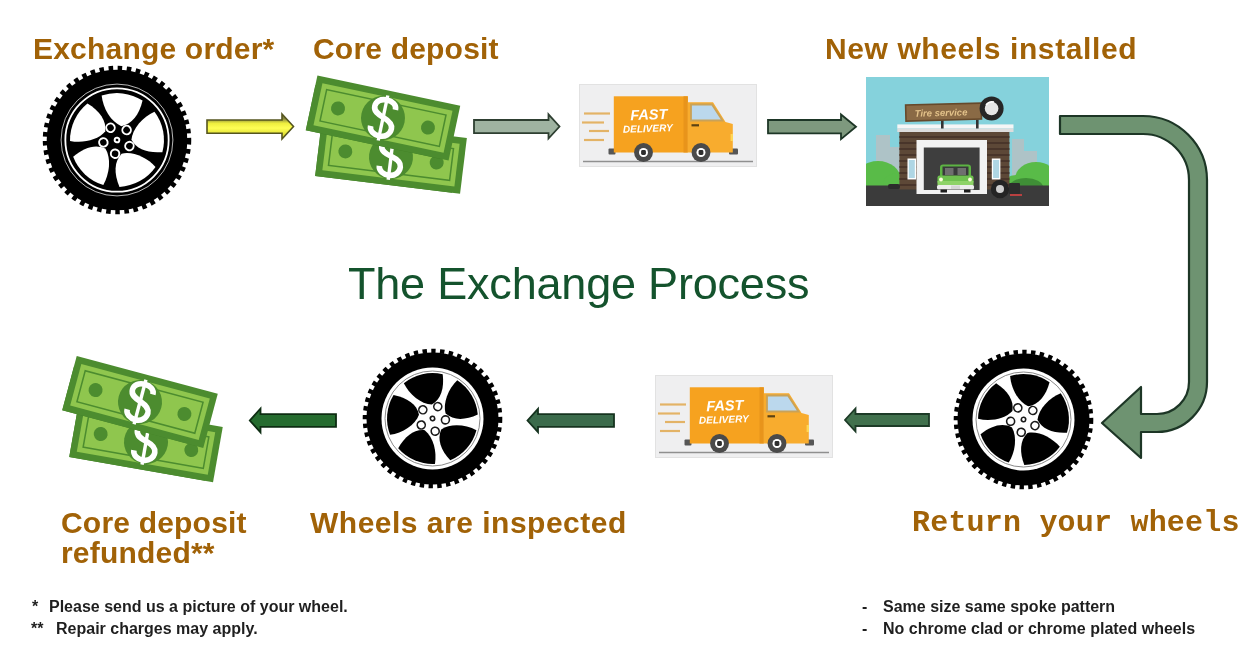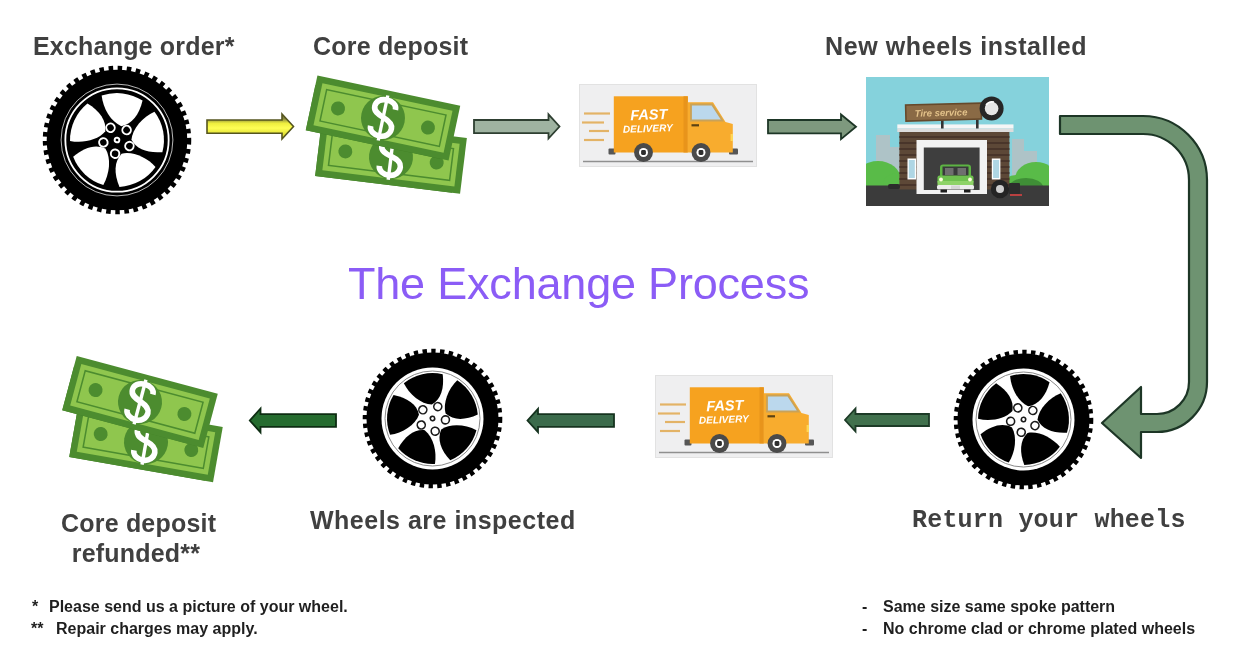--- a/index.html
+++ b/index.html
@@ -1,32 +1,32 @@
 <!DOCTYPE html>
 <html><head>
 <meta charset="utf-8">
 <style>
   html,body{margin:0;padding:0;}
   body{width:1250px;height:666px;background:#ffffff;position:relative;overflow:hidden;
        font-family:"Liberation Sans", sans-serif;}
   .abs{position:absolute;}
-  .lbl{position:absolute;font-weight:bold;font-size:25px;letter-spacing:0.2px;color:#404040;line-height:1;white-space:nowrap;}
+  .lbl{position:absolute;font-weight:bold;font-size:30px;letter-spacing:0.2px;color:#a16207;line-height:1;white-space:nowrap;}
   .fn{position:absolute;font-weight:bold;font-size:16px;color:#1f1f1f;line-height:1;white-space:nowrap;}
 </style>
 </head>
 <body>
 
 <div class="lbl" style="left:33px;top:34px;">Exchange order*</div>
 <div class="lbl" style="left:313px;top:34px;">Core deposit</div>
 <div class="lbl" style="left:825px;top:34px;letter-spacing:0.6px;">New wheels installed</div>
 <div class="lbl" style="left:310px;top:508px;letter-spacing:0.5px;">Wheels are inspected</div>
 <div class="lbl" style="left:912px;top:508px;font-family:Liberation Mono, monospace;">Return your wheels</div>
 <div class="lbl" style="left:61px;top:508px;text-align:center;width:150px;line-height:30px;">Core deposit<br>refunded**</div>
 
-<div class="abs" style="left:348px;top:261px;font-size:45px;letter-spacing:-0.2px;color:#8b5cf6;line-height:1;white-space:nowrap;">The Exchange Process</div>
+<div class="abs" style="left:348px;top:261px;font-size:45px;letter-spacing:-0.2px;color:#14532d;line-height:1;white-space:nowrap;">The Exchange Process</div>
 
 <div class="fn" style="left:32px;top:599px;">*</div>
 <div class="fn" style="left:49px;top:599px;">Please send us a picture of your wheel.</div>
 <div class="fn" style="left:31px;top:621px;">**</div>
 <div class="fn" style="left:56px;top:621px;text-align:center;">Repair charges may apply.</div>
 <div class="fn" style="left:862px;top:599px;">-</div>
 <div class="fn" style="left:883px;top:599px;">Same size same spoke pattern</div>
 <div class="fn" style="left:862px;top:621px;">-</div>
 <div class="fn" style="left:883px;top:621px;">No chrome clad or chrome plated wheels</div>
 

